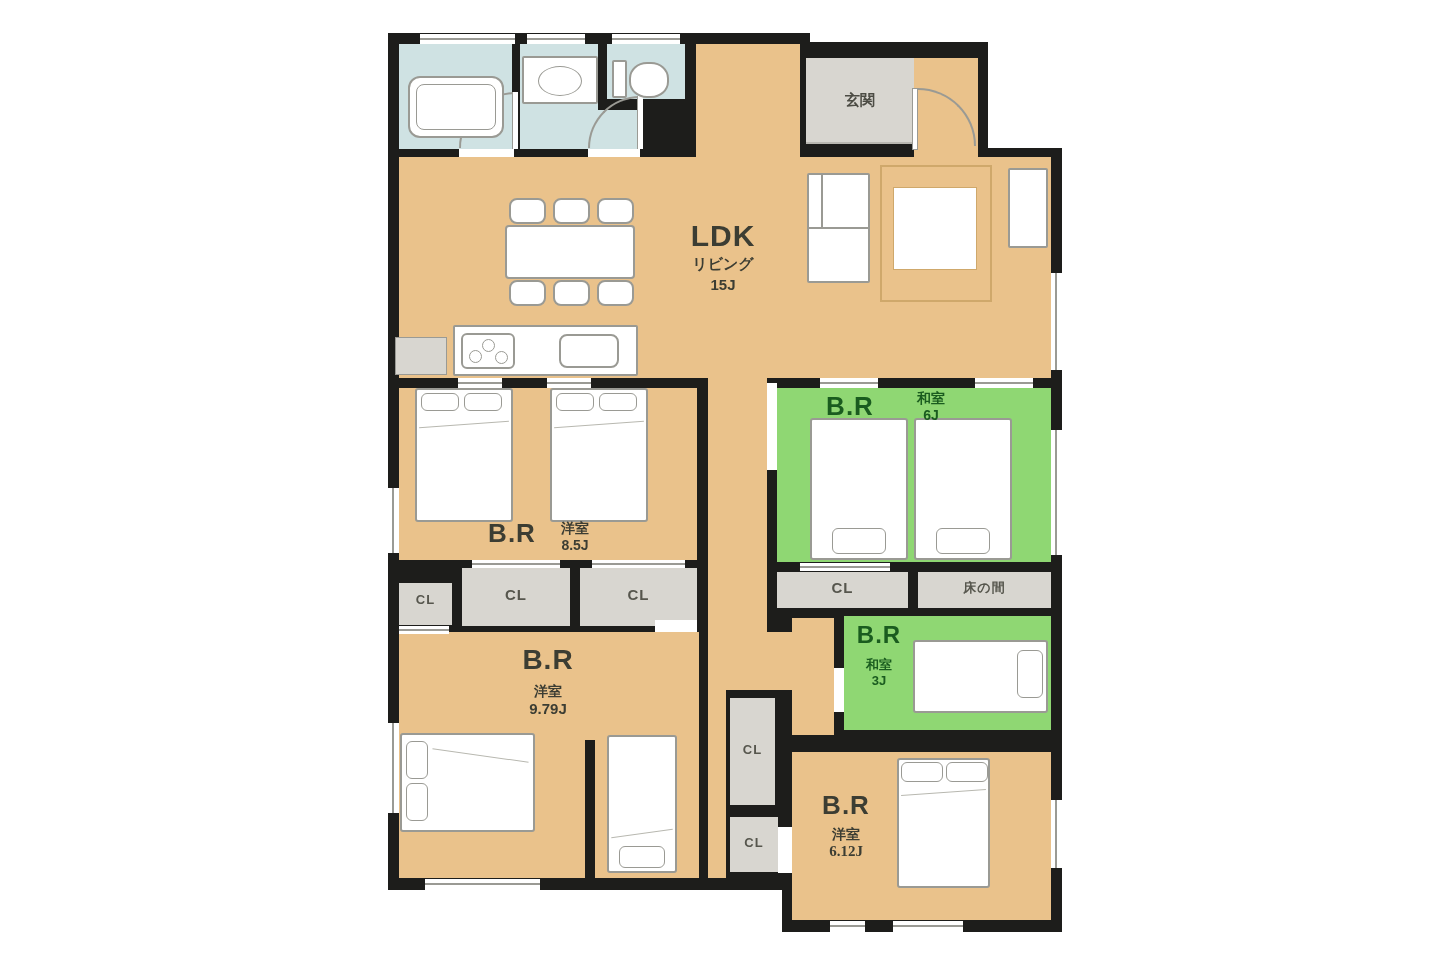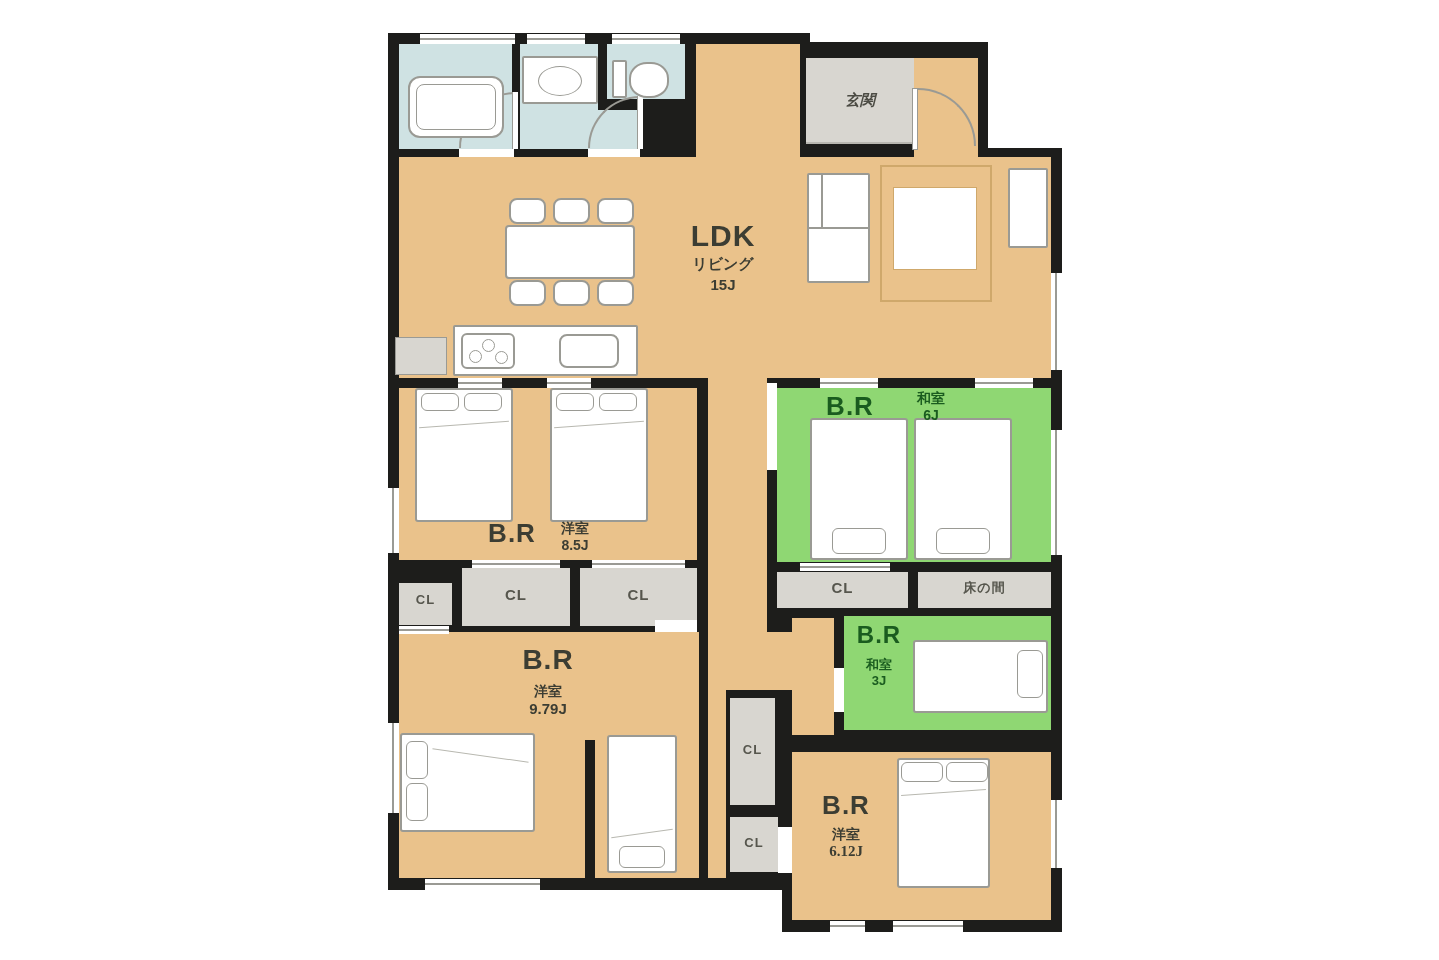--- a/index.html
+++ b/index.html
@@ -173,21 +173,21 @@
   <div class="fu" style="left:897px;top:758px;width:93px;height:130px;border-radius:3px;">
     <div class="fold" style="left:2px;right:2px;top:32px;"></div>
   </div>
   <div class="pil" style="left:901px;top:762px;width:42px;height:20px;"></div>
   <div class="pil" style="left:946px;top:762px;width:42px;height:20px;"></div>
 
   <div class="lbl big" style="left:653px;top:220px;width:140px;font-size:30px;">LDK</div>
   <div class="lbl sub" style="left:653px;top:256px;width:140px;font-size:15px;">リビング</div>
   <div class="lbl sub" style="left:653px;top:277px;width:140px;font-size:15px;">15J</div>
 
-  <div class="lbl sub" style="left:806px;top:92px;width:108px;font-size:15px;color:#4c4c44;font-style:italic;">玄関</div>
+  <div class="lbl sub" style="left:806px;top:92px;width:108px;font-size:15px;color:#4c4c44;">玄関</div>
 
   <div class="lbl big green" style="left:800px;top:393px;width:100px;font-size:26px;">B.R</div>
   <div class="lbl sub green" style="left:905px;top:391px;width:52px;">和室</div>
   <div class="lbl sub green" style="left:905px;top:408px;width:52px;">6J</div>
 
   <div class="lbl big" style="left:462px;top:520px;width:100px;font-size:26px;">B.R</div>
   <div class="lbl sub" style="left:549px;top:521px;width:52px;">洋室</div>
   <div class="lbl sub" style="left:549px;top:538px;width:52px;">8.5J</div>
 
   <div class="lbl big" style="left:478px;top:645px;width:140px;font-size:28px;">B.R</div>

